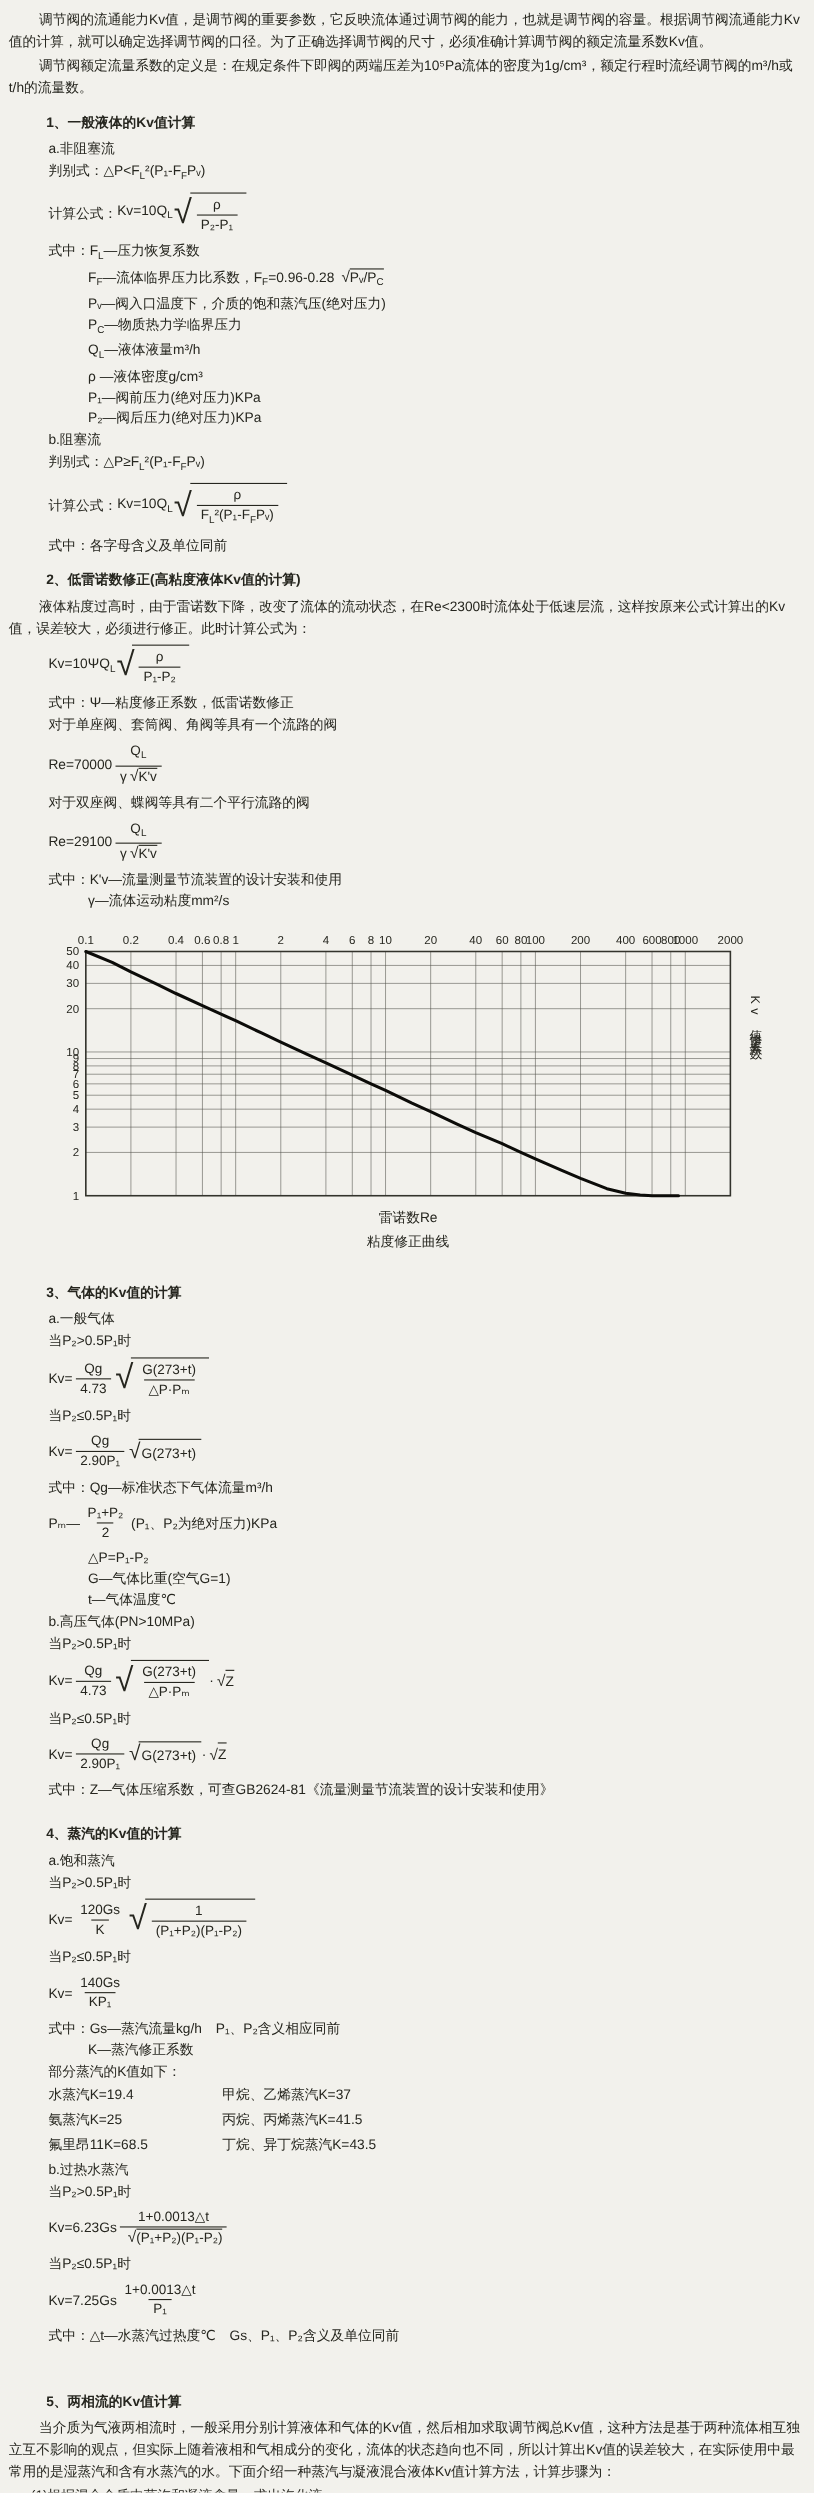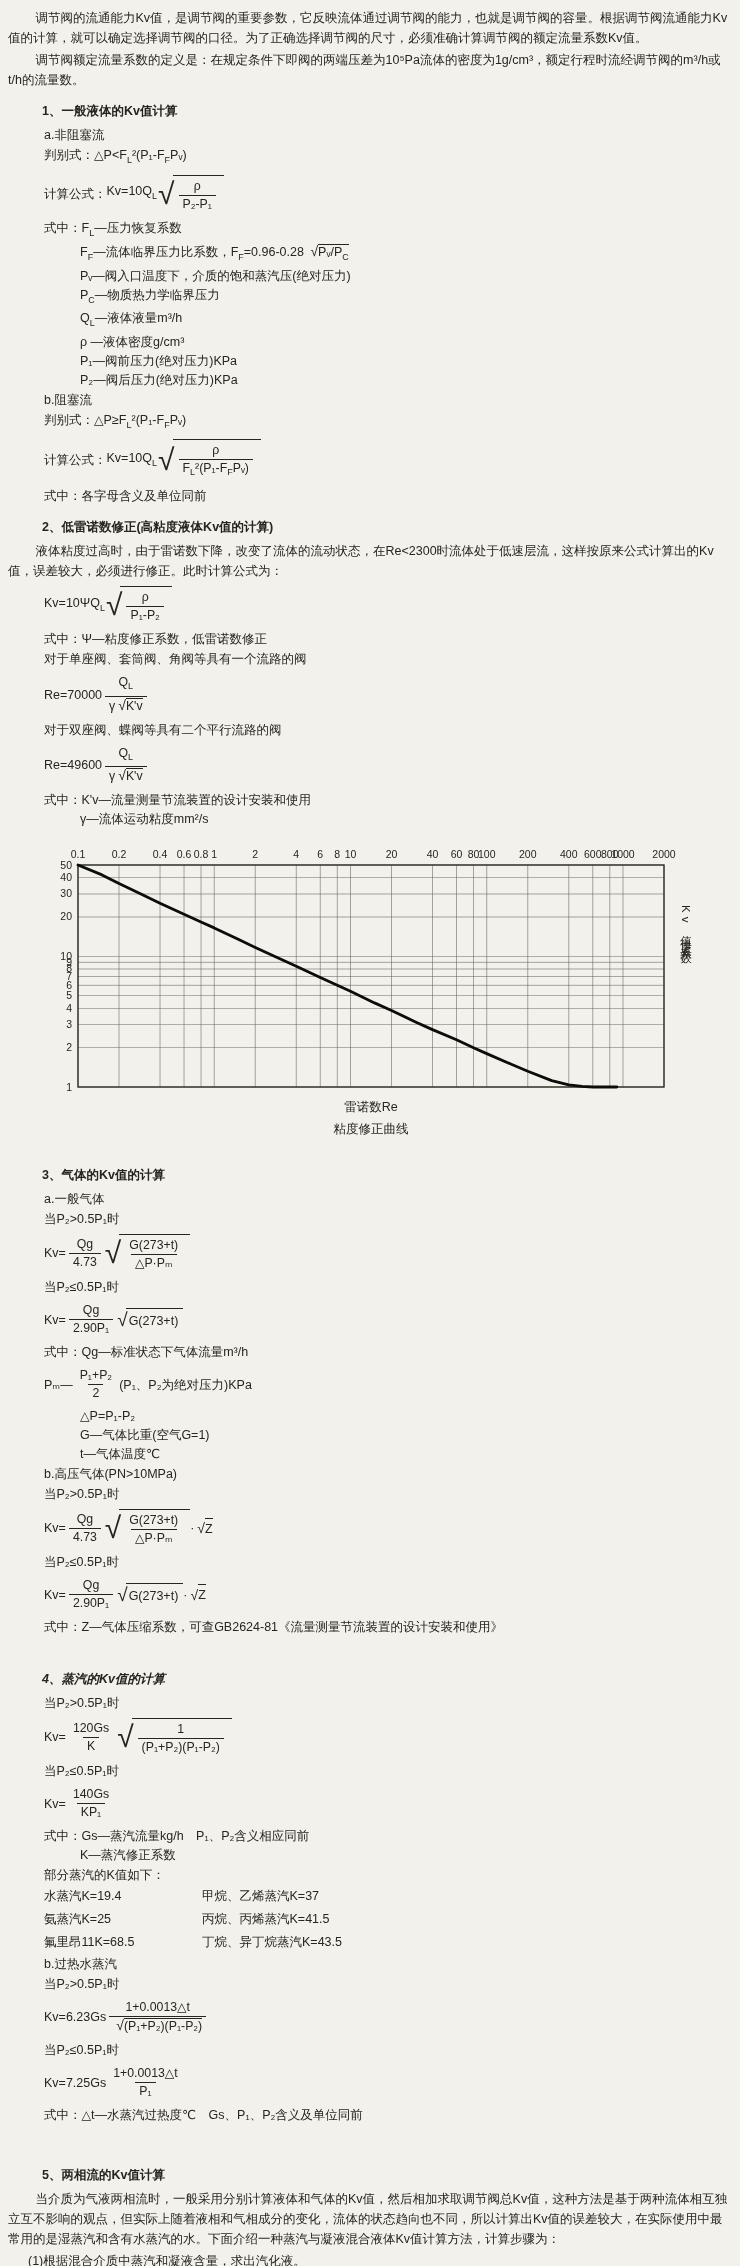--- a/index.html
+++ b/index.html
@@ -36,21 +36,21 @@
   
   .chart-wrap{position:relative;margin:14px 0 0 8px;width:712px;}
   .g{stroke:#56564f;stroke-width:0.65;opacity:0.8;}
   .bx{fill:none;stroke:#33332c;stroke-width:1.4;}
   .cv{fill:none;stroke:#0c0c09;stroke-width:2.8;stroke-linejoin:round;stroke-linecap:round;}
   .tx{font-size:10.5px;text-anchor:middle;fill:#26261f;}
   .ty{font-size:10.5px;text-anchor:end;fill:#26261f;}
   .cap{font-size:12.5px;text-anchor:middle;fill:#26261f;}
   .yr{position:absolute;left:660px;top:62px;writing-mode:vertical-rl;
       letter-spacing:4px;font-size:11.5px;color:#26261f;}
-  .mt16{margin-top:16px;} .mt24{margin-top:32px;font-style:italic;} .mt40{margin-top:40px;}
+  .mt16{margin-top:16px;} .mt24{margin-top:20px;} .mt40{margin-top:40px;}
 </style>
 </head>
 <body>
 
 <div class="page">
 
   <div class="p">调节阀的流通能力Kv值，是调节阀的重要参数，它反映流体通过调节阀的能力，也就是调节阀的容量。根据调节阀流通能力Kv值的计算，就可以确定选择调节阀的口径。为了正确选择调节阀的尺寸，必须准确计算调节阀的额定流量系数Kv值。</div>
   <div class="p">调节阀额定流量系数的定义是：在规定条件下即阀的两端压差为10⁵Pa流体的密度为1g/cm³，额定行程时流经调节阀的m³/h或t/h的流量数。</div>
 
   <div class="h">1、一般液体的Kv值计算</div>
@@ -114,21 +114,21 @@
   <div class="ln">对于单座阀、套筒阀、角阀等具有一个流路的阀</div>
   <div class="fline">
     <span>Re=70000</span>
     <span class="frac">
         <span class="num">Q<sub>L</sub></span>
         <span class="den"><span>γ</span><span class="sr">√</span><span class="ov">K'v</span></span>
       </span>
   </div>
   <div class="ln">对于双座阀、蝶阀等具有二个平行流路的阀</div>
   <div class="fline">
-    <span>Re=49600</span>
+    <span>Re=29100</span>
     <span class="frac">
         <span class="num">Q<sub>L</sub></span>
         <span class="den"><span>γ</span><span class="sr">√</span><span class="ov">K'v</span></span>
       </span>
   </div>
   <div class="ln">式中：K'v—流量测量节流装置的设计安装和使用</div>
   <div class="ind">γ—流体运动粘度mm²/s</div>
 
   <div class="chart-wrap">
     <svg id="chart-svg" width="712" height="300">
@@ -287,20 +287,21 @@
         <span class="rs">√</span>
         <span class="rb">G(273+t)</span>
       </span>
     <span>·</span>
       <span class="sr">√</span>
       <span class="ov">Z</span>
   </div>
   <div class="ln">式中：Z—气体压缩系数，可查GB2624-81《流量测量节流装置的设计安装和使用》</div>
 
   <div class="h mt24">4、蒸汽的Kv值的计算</div>
+  <div class="ln">a.饱和蒸汽</div>
   <div class="ln">当P₂&gt;0.5P₁时</div>
   <div class="fline">
     <span>Kv=</span>
     <span class="frac">
         <span class="num">120Gs</span>
         <span class="den">K</span>
       </span>
     <span class="rad">
         <span class="rs">√</span>
         <span class="rb">

